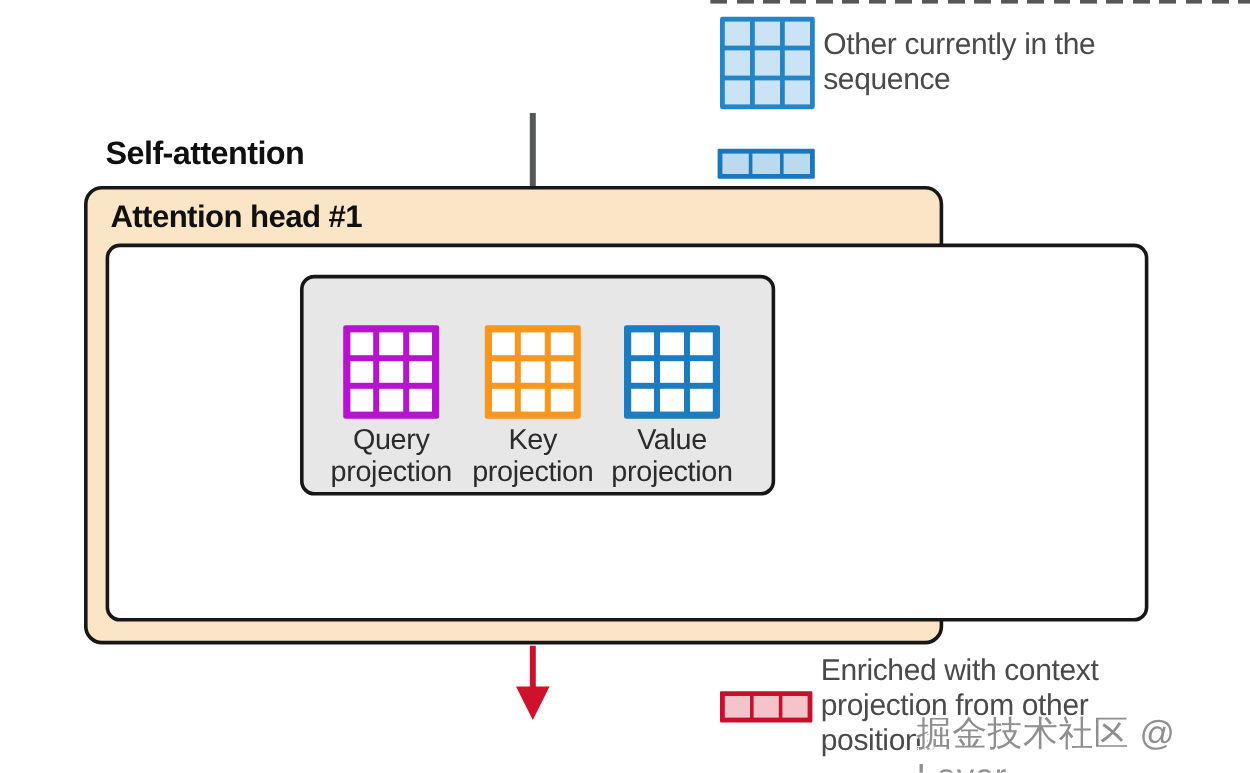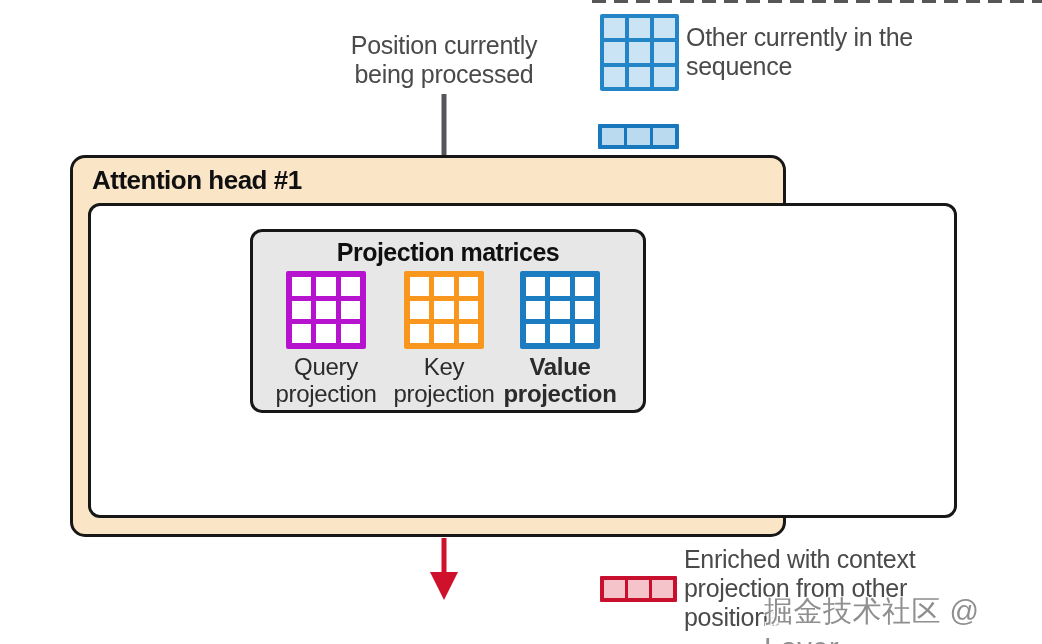--- a/index.html
+++ b/index.html
@@ -33,21 +33,21 @@
     background:#ffffff;border:3px solid #171717;border-radius:12px;
   }
   .proj-box{
     position:absolute;left:250px;top:229px;width:396px;height:184px;box-sizing:border-box;
     background:var(--bg,#e7e7e7);border:3px solid #171717;border-radius:12px;
   }
   .proj-title{margin-top:6px;text-align:center;font-size:25px;font-weight:700;color:#101010;letter-spacing:-.5px;}
   .mat-col{position:absolute;top:39px;width:124px;display:flex;flex-direction:column;align-items:center;}
   .mat-col.c1{left:11px;}
   .mat-col.c2{left:129px;justify-content:center;}
-  .mat-col.c3{left:245px;font-weight:bold;}
+  .mat-col.c3{left:245px;}
   .matrix{
     width:80px;height:78px;box-sizing:border-box;border:6px solid var(--c);background:var(--c);
     display:grid;grid-template-columns:repeat(3,1fr);grid-template-rows:repeat(3,1fr);gap:5px;border-radius:2px;
   }
   .matrix i{background:var(--f,#ffffff);display:block;}
   .mat-label{margin-top:4px;font-size:24px;line-height:27px;color:#2b2b2b;text-align:center;letter-spacing:-.3px;}
   
   .legend-grid{
     position:absolute;left:600px;top:14px;width:79px;height:77px;box-sizing:border-box;
     border:4px solid var(--c);background:var(--c);border-radius:2px;
@@ -73,36 +73,34 @@
     text-shadow:-1px -1px 0 #fff,1px -1px 0 #fff,-1px 1px 0 #fff,2px 2px 0 rgba(255,255,255,.95),3px 3px 1px rgba(255,255,255,.7);
   }
 </style>
 </head>
 <body>
 
 <div class="stage">
 
   <div class="top-dashes"></div>
 
-  <div class="anno pre top-label">Position currently
-being processed</div>
 
   <svg class="arrow gray-arrow" width="32" height="106" viewBox="0 0 32 106" style="--ac: #56575b;">
     <line x1="16" y1="0" x2="16" y2="78"></line>
     <polygon points="2,76 30,76 16,104"></polygon>
   </svg>
 
+  <div class="self-attn">Self-attention</div>
 
   <div class="outer-box" style="--bg: #fae5c7;">
     <div class="head-label">Attention head #1</div>
     <div class="inner-box"></div>
   </div>
 
   <div class="proj-box" style="--bg: #e7e7e7;">
-    <div class="proj-title">Projection matrices</div>
 
     <div class="mat-col c1">
       <div class="matrix" style="--c: #b513ce; --f: #ffffff;">
           <i></i>
           <i></i>
           <i></i>
           <i></i>
           <i></i>
           <i></i>
           <i></i>

